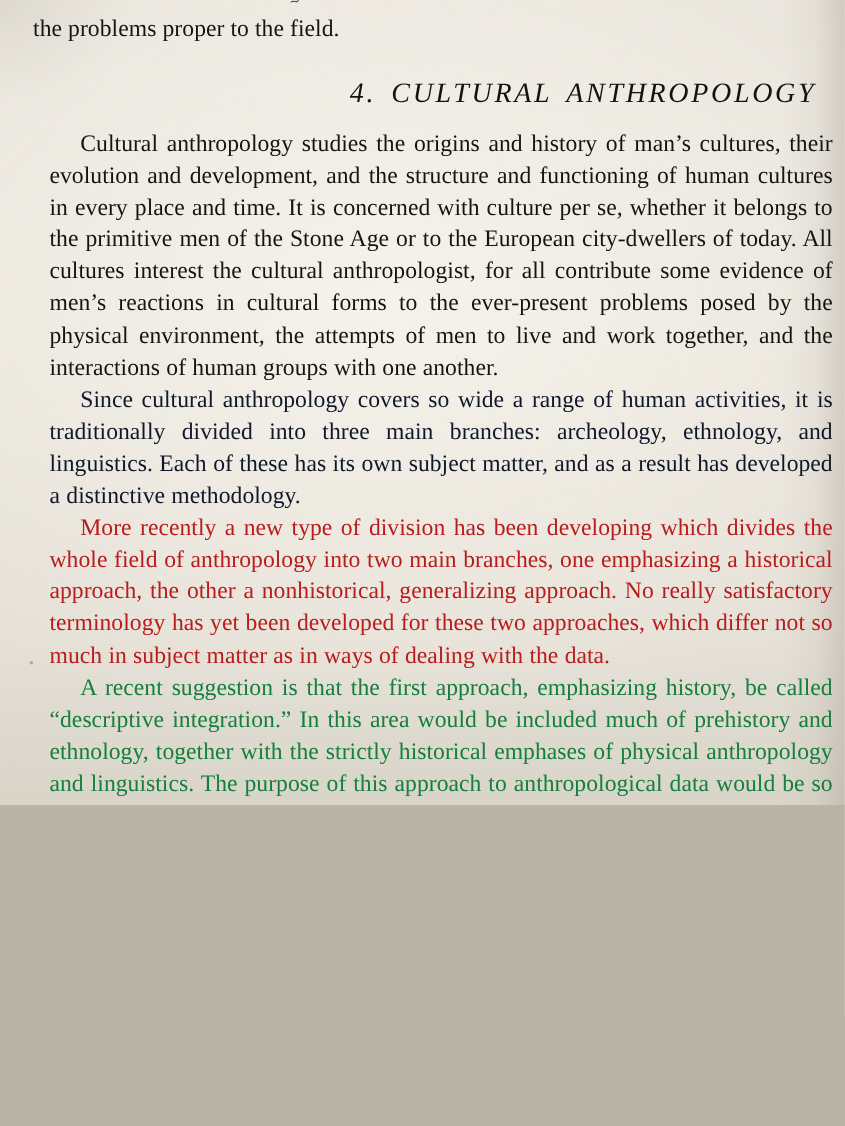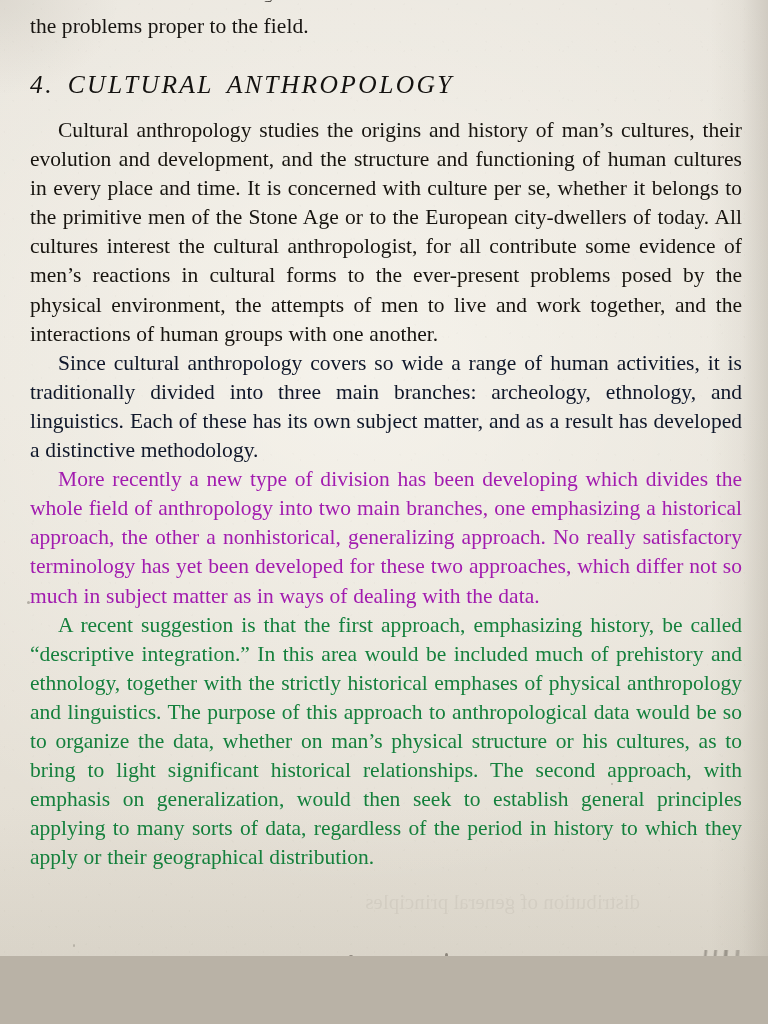--- a/index.html
+++ b/index.html
@@ -6,21 +6,21 @@
   html, body {
     margin: 0;
     padding: 0;
     background: #b9b2a6;
   }
 
   
   #page {
     position: relative;
     width: 768px;
-    height: 956px;
+    height: 732px;
     overflow: hidden;
     background: #e9e5dd;
     font-family: "Liberation Serif", "DejaVu Serif", serif;
     color: #171411;
     -webkit-font-smoothing: antialiased;
   }
 
   
   #paper-tint {
     position: absolute;
@@ -97,32 +97,32 @@
     color: #2a2621;
     opacity: .85;
   }
 
   h1#section-heading {
     position: absolute;
     left: 0;
     top: 70px;
     width: 100%;
     margin: 0;
-    text-align: left;
+    text-align: right;
     font-weight: normal;
     font-style: italic;
     font-size: 25.5px;
     letter-spacing: 2.4px;
     word-spacing: 5px;
     color: #141210;
   }
 
   #body-copy {
     position: absolute;
-    left: 0;
+    left: 15px;
     top: 116px;
     width: 712px;
   }
 
   p.para {
     margin: 0;
     text-indent: 28px;
     text-align: justify;
     text-justify: inter-word;
     font-size: 21.5px;
@@ -130,21 +130,21 @@
     letter-spacing: .02px;
     word-spacing: .3px;
     color: #191612;
     
   }
   p.para + p.para { margin-top: 0; }
 
   
   p.para:nth-of-type(1) { color: #17140f; }
   p.para:nth-of-type(2) { color: #0f172a; }
-  p.para:nth-of-type(3) { color: #a21caf; }
+  p.para:nth-of-type(3) { color: #b91c1c; }
   p.para:nth-of-type(4) { color: #15803d; }
 
   
   .speck {
     position: absolute;
     background: #4a443a;
     border-radius: 50%;
     pointer-events: none;
     opacity: .55;
   }

